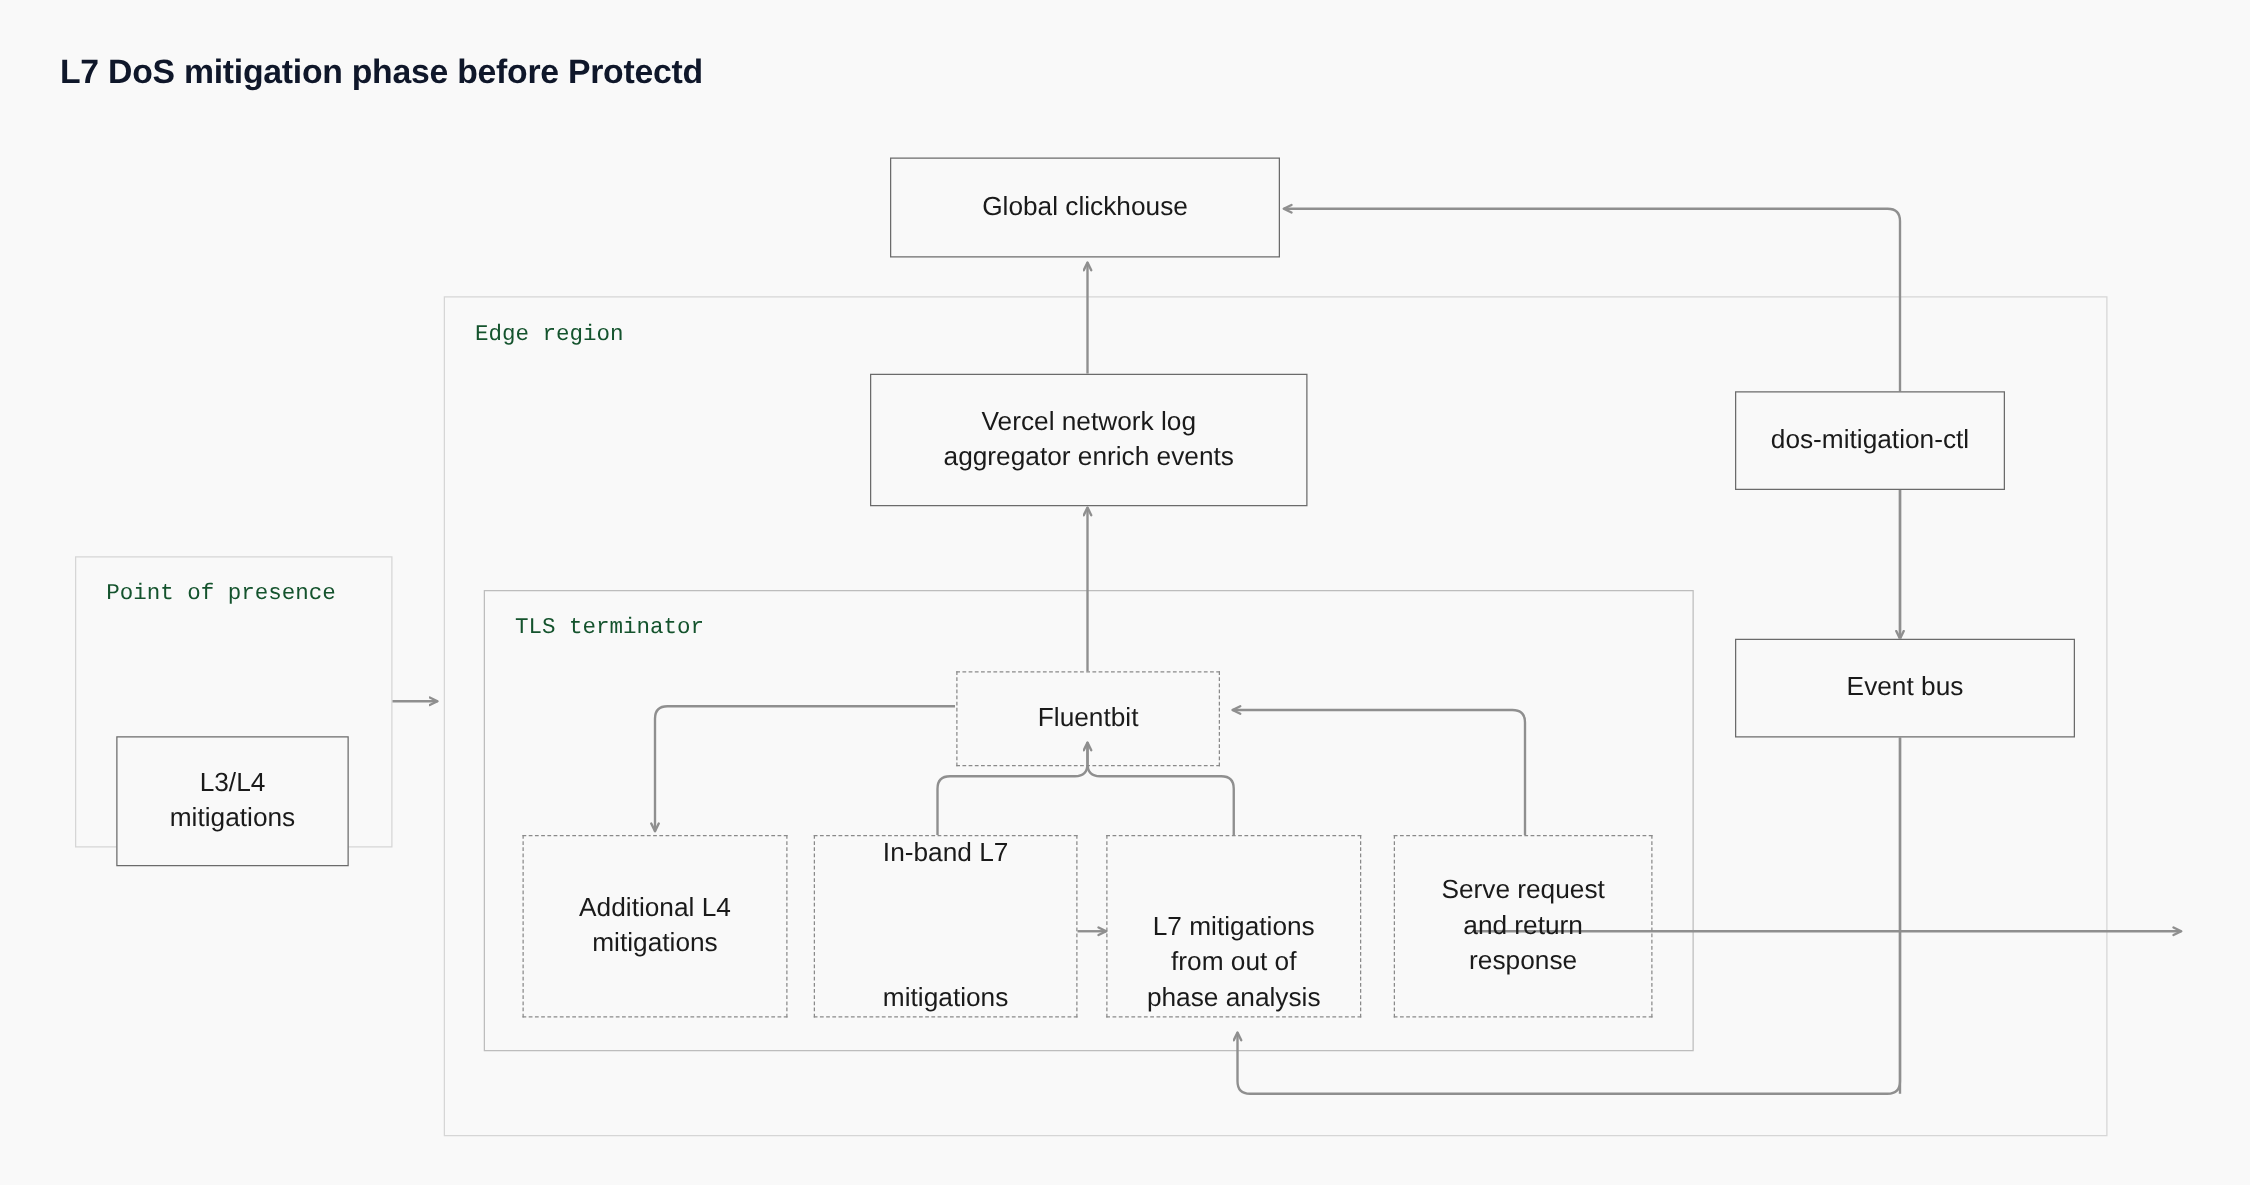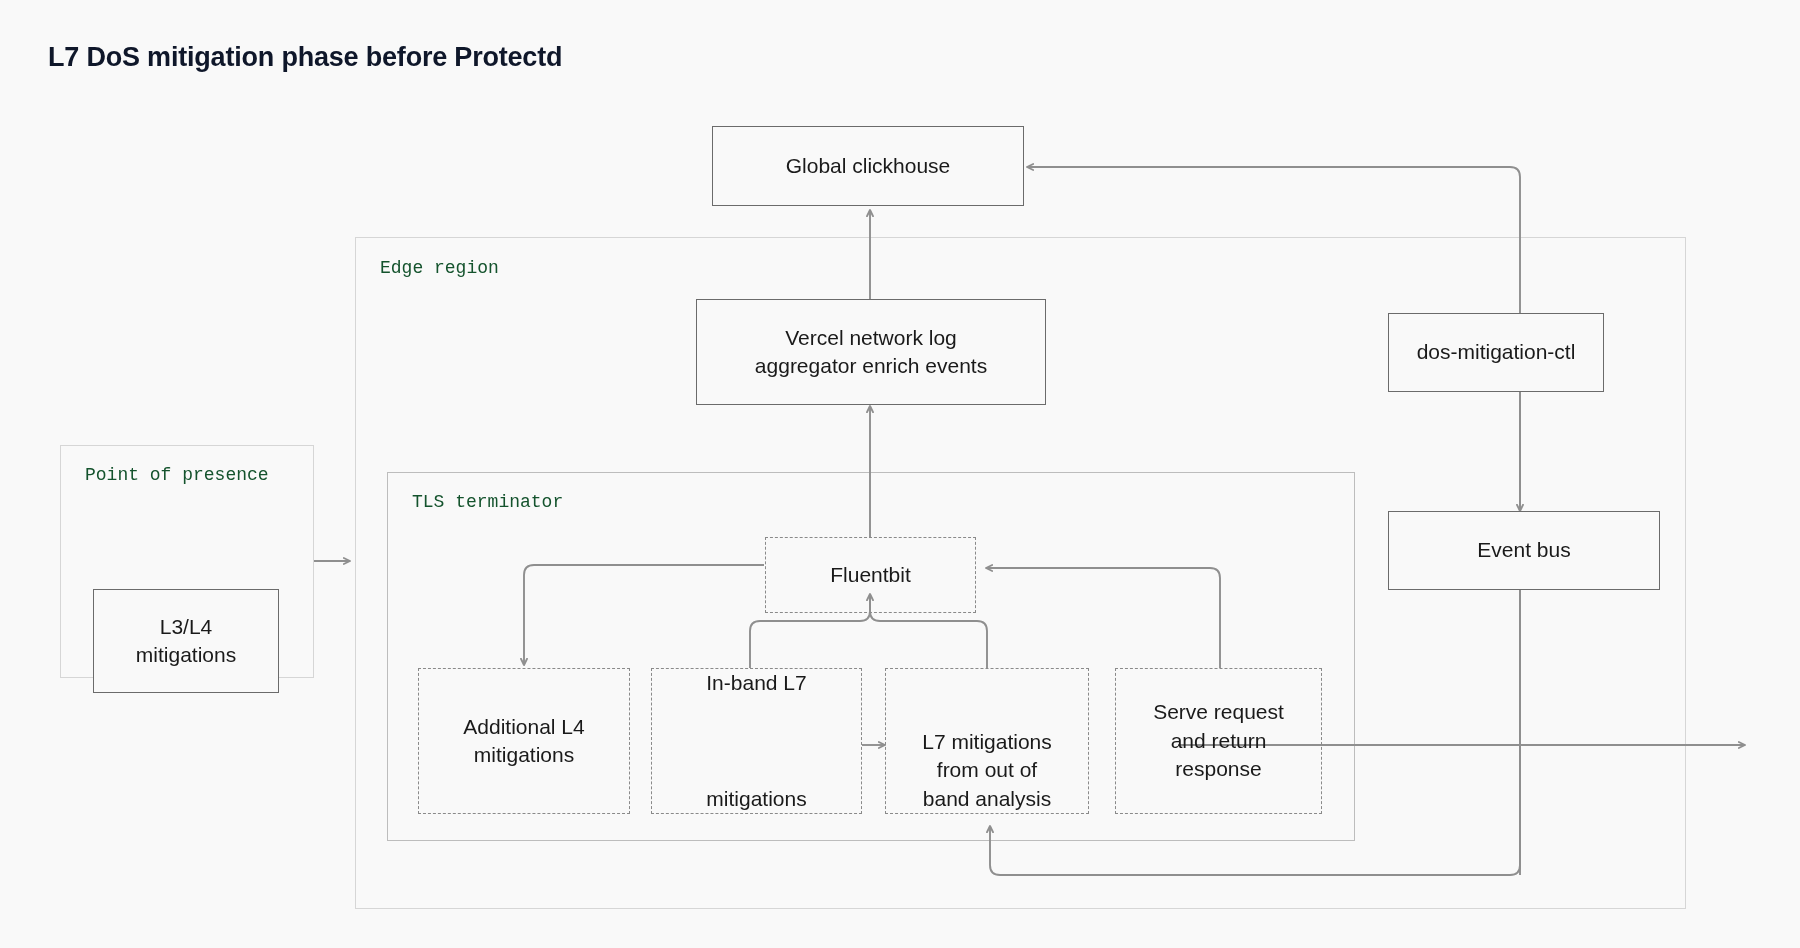--- a/index.html
+++ b/index.html
@@ -157,21 +157,21 @@
   </div>
 
   <div class="node dashed" style="left:651px; top:668px; width:211px; height:146px; flex-direction:column;justify-content:space-between;">
     <span class="nodetext">In-band L7</span>
     <span class="nodetext">mitigations</span>
   </div>
 
   <div class="node dashed" style="left:885px; top:668px; width:204px; height:146px; flex-direction:column;justify-content:flex-end;">
     <span class="nodetext">L7 mitigations</span>
     <span class="nodetext">from out of</span>
-    <span class="nodetext">band analysis</span>
+    <span class="nodetext">phase analysis</span>
   </div>
 
   <div class="node dashed" style="left:1115px; top:668px; width:207px; height:146px; flex-direction:column;">
     <span class="nodetext">Serve request</span>
     <span class="nodetext">and return</span>
     <span class="nodetext">response</span>
   </div>
 
   <div class="node solid" style="left:1388px; top:313px; width:216px; height:79px;">
     <span class="nodetext">dos-mitigation-ctl</span>

